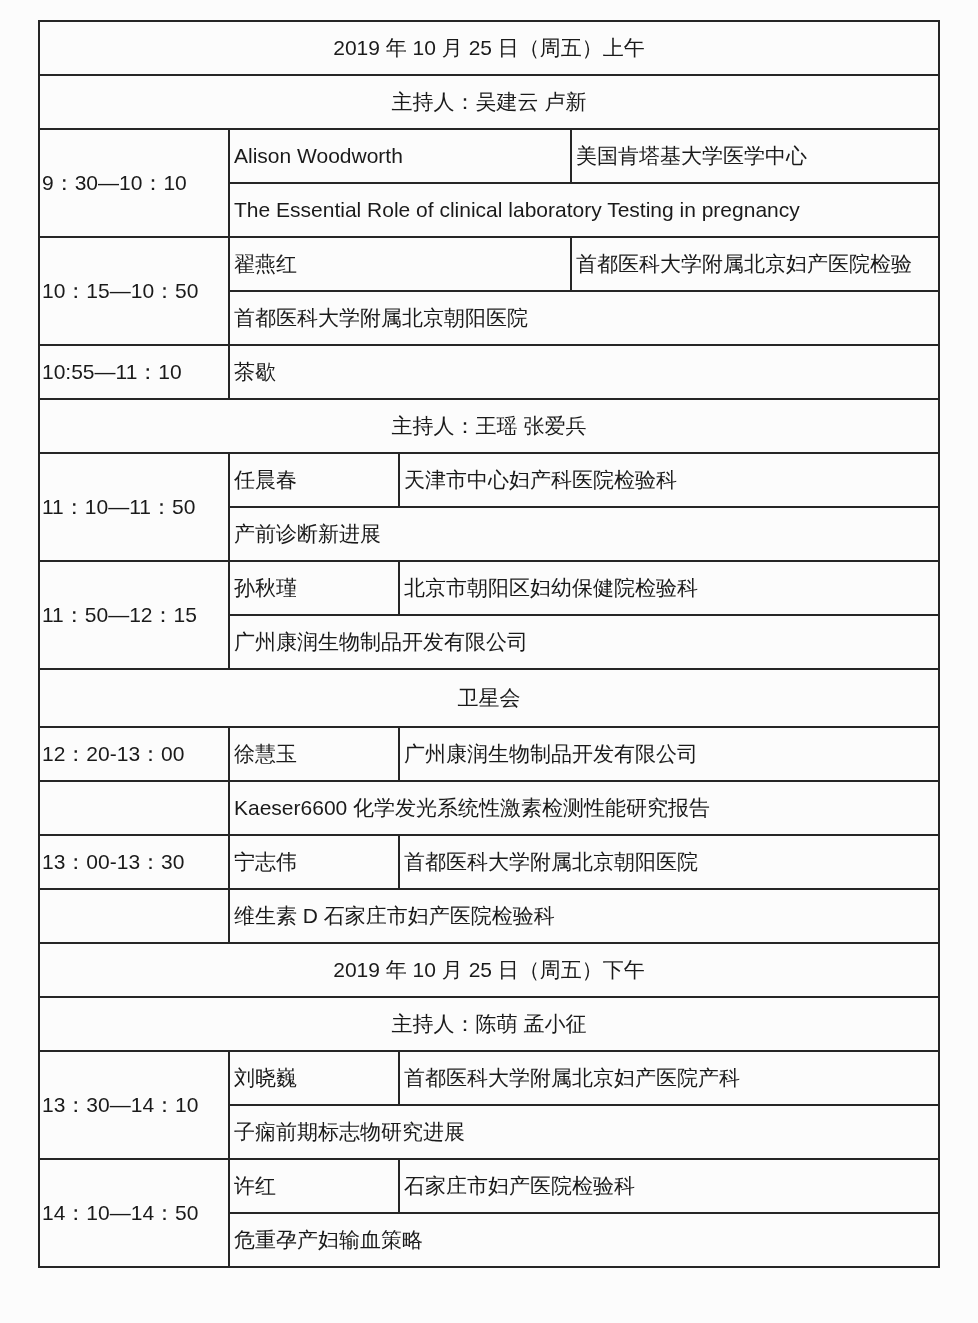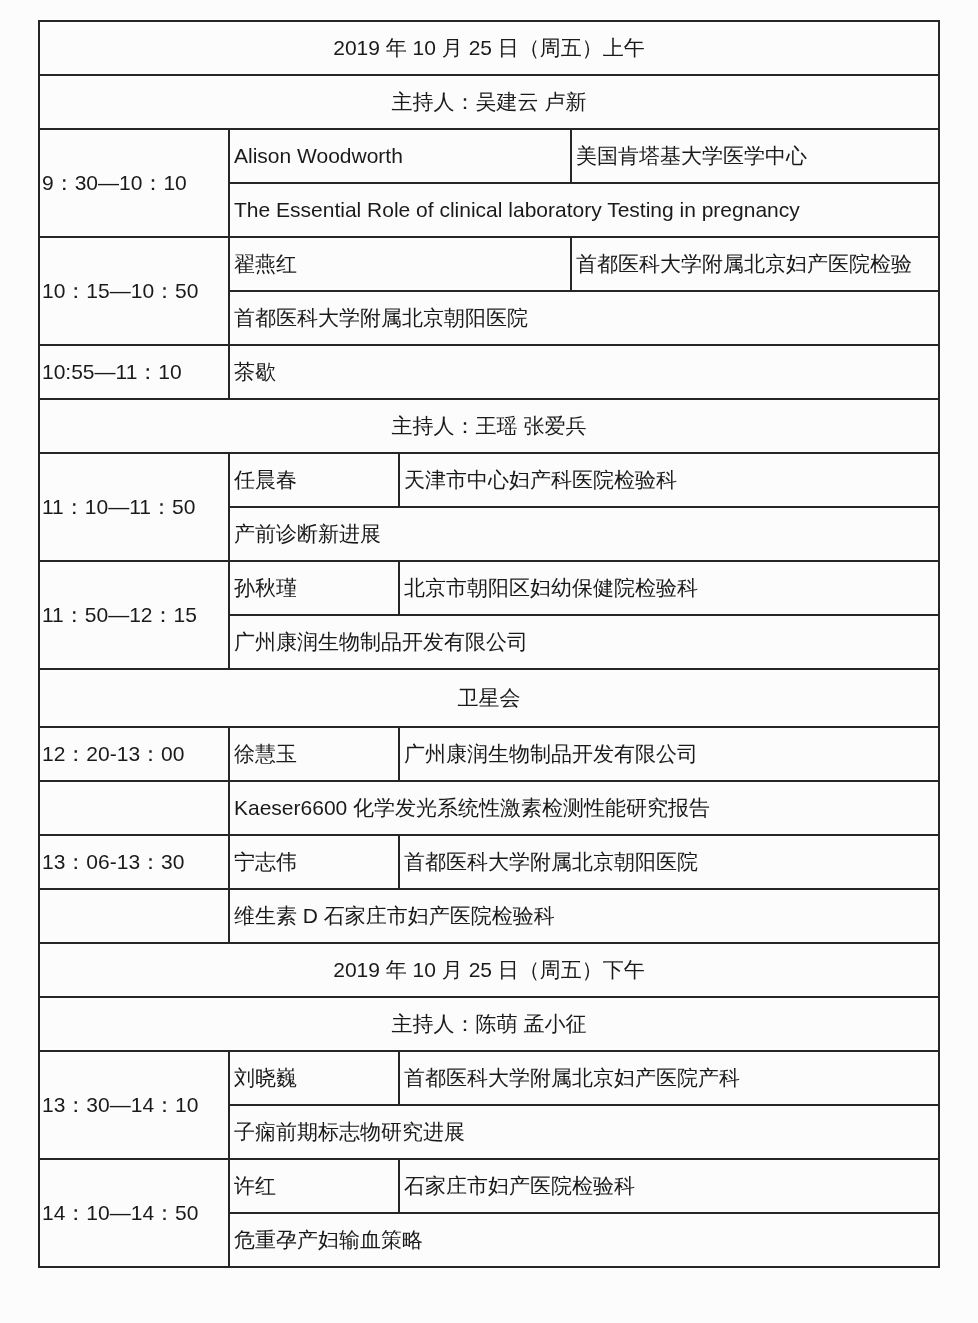--- a/index.html
+++ b/index.html
@@ -118,21 +118,21 @@
         <td class="time">12：20-13：00</td>
         <td>徐慧玉</td>
         <td colspan="2">广州康润生物制品开发有限公司</td>
       </tr>
       <tr class="h54">
         <td class="time"></td>
         <td colspan="3">Kaeser6600 化学发光系统性激素检测性能研究报告</td>
       </tr>
 
       <tr class="h54">
-        <td class="time">13：06-13：30</td>
+        <td class="time">13：00-13：30</td>
         <td>宁志伟</td>
         <td colspan="2">首都医科大学附属北京朝阳医院</td>
       </tr>
       <tr class="h54">
         <td class="time"></td>
         <td colspan="3">维生素 D 石家庄市妇产医院检验科</td>
       </tr>
 
       <tr class="h54">
         <td colspan="4" class="center">2019 年 10 月 25 日（周五）下午</td>

